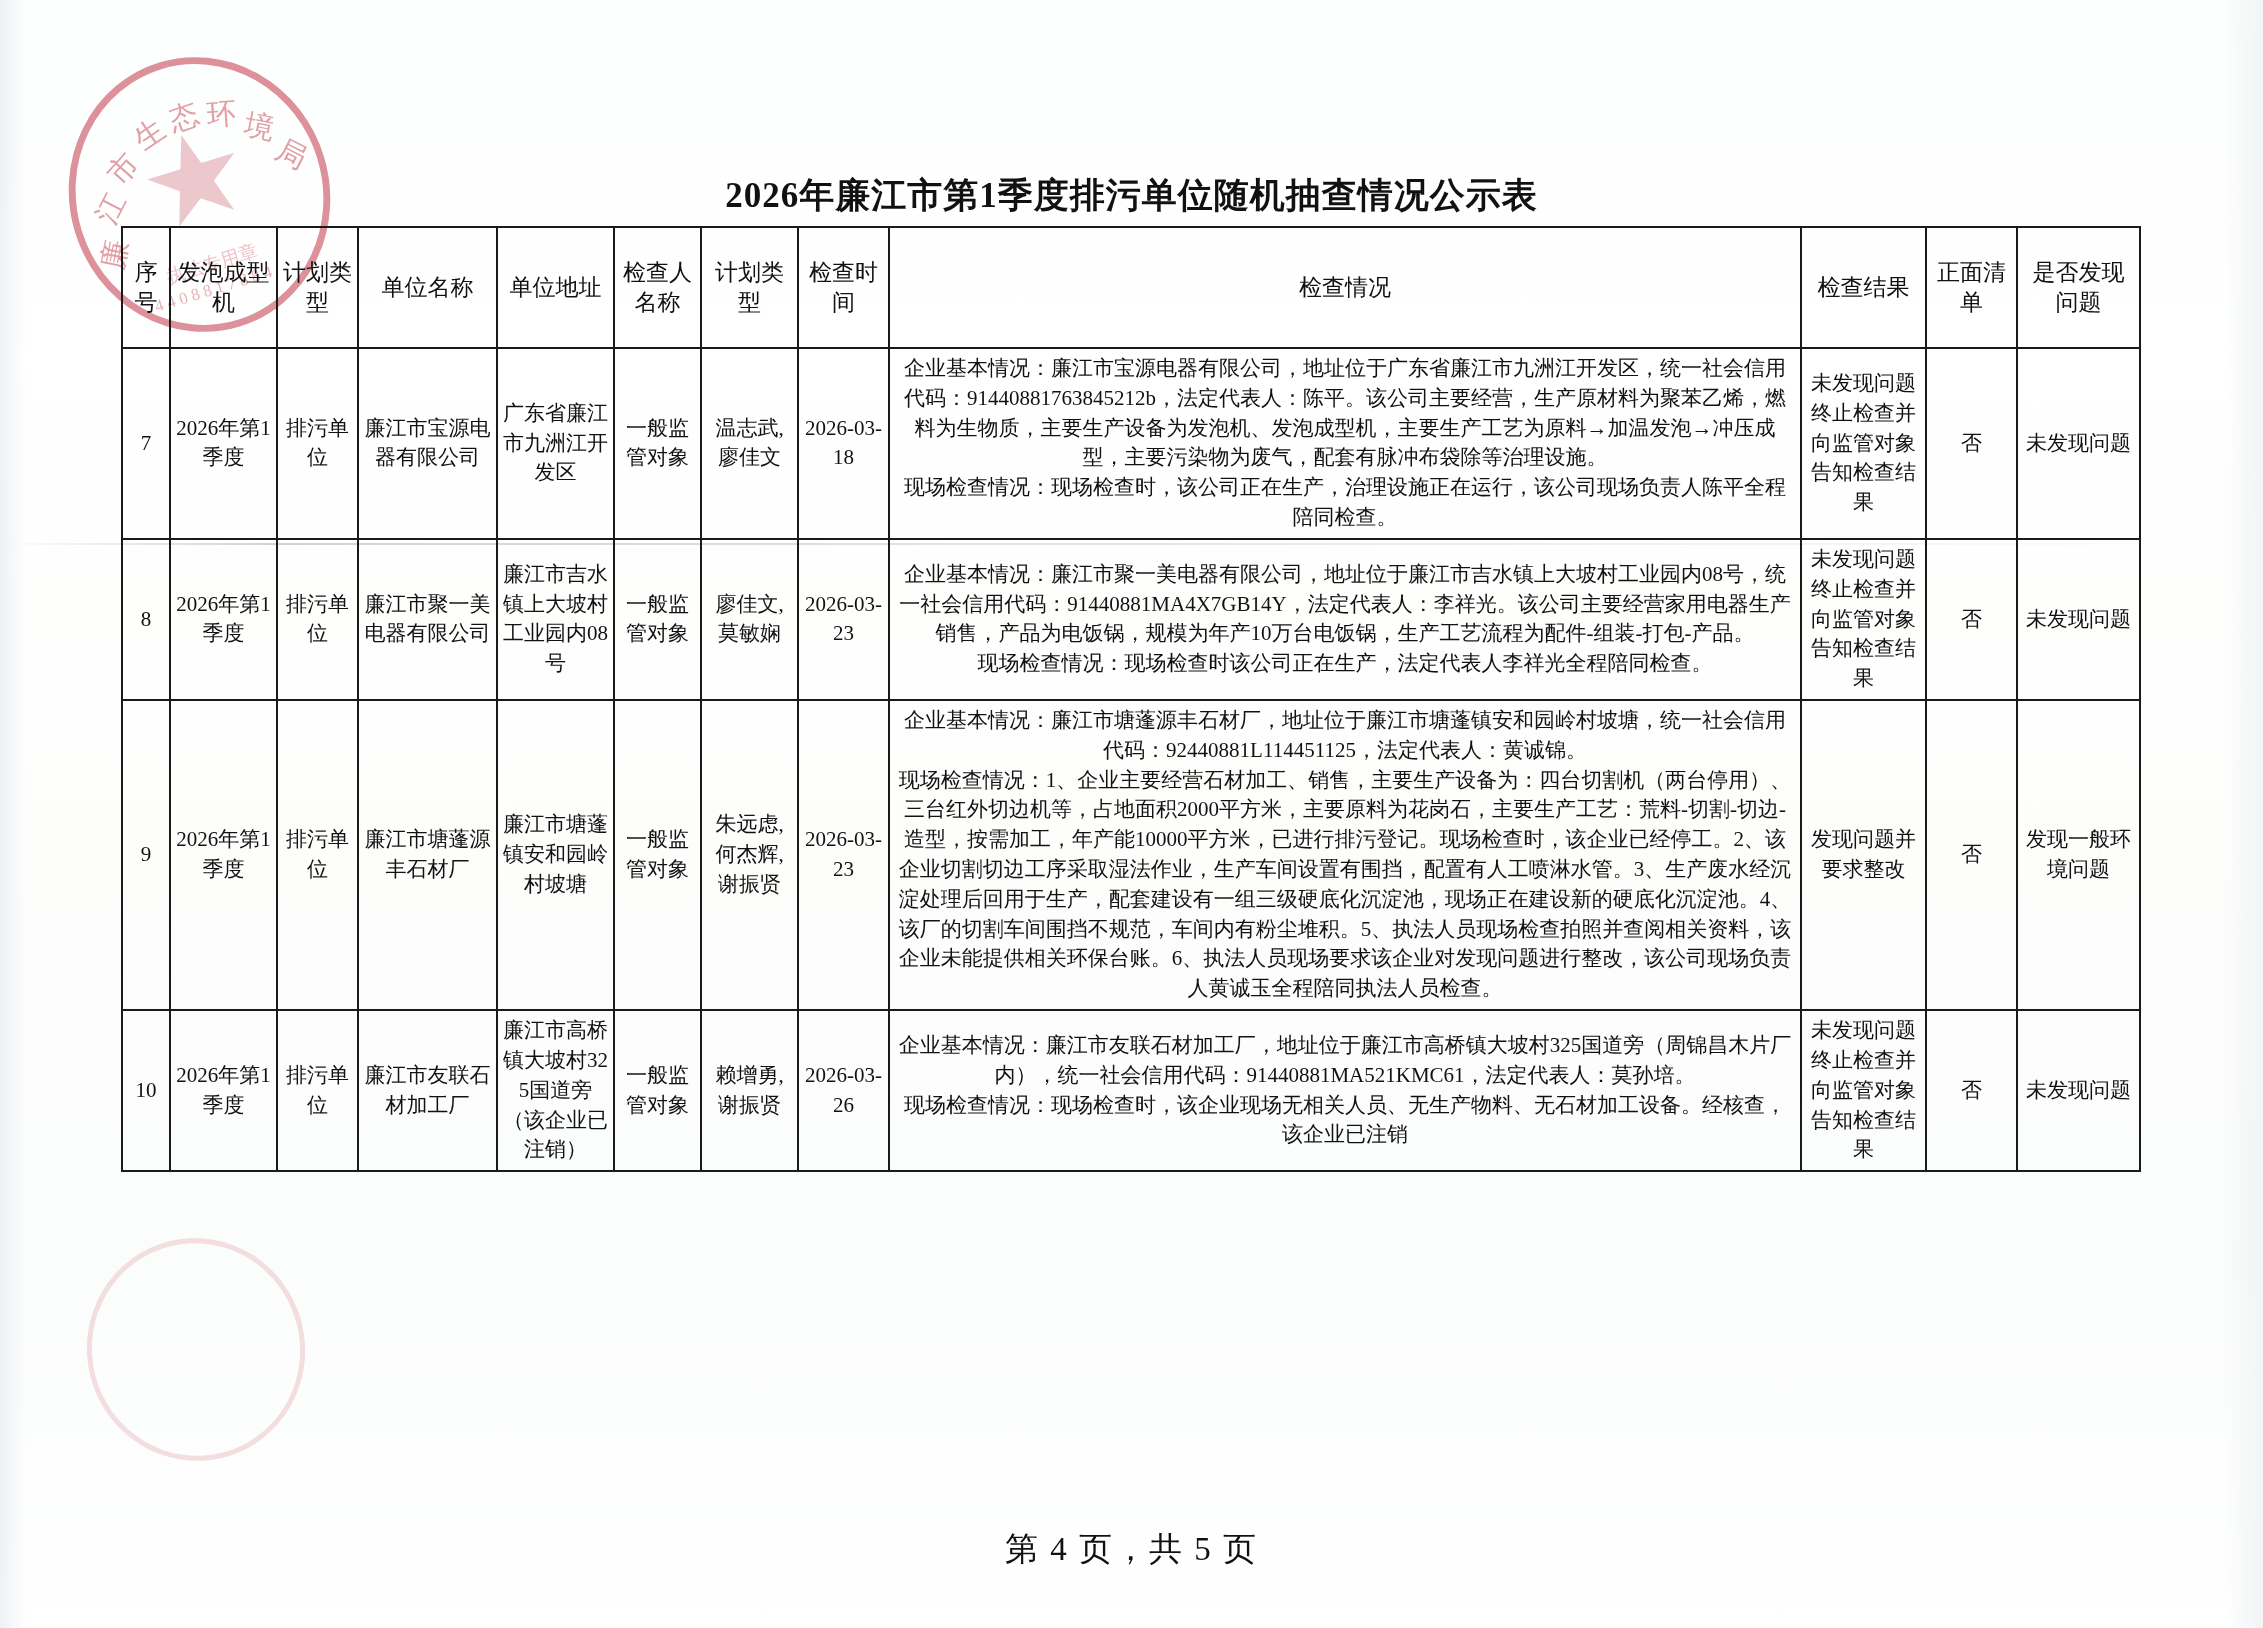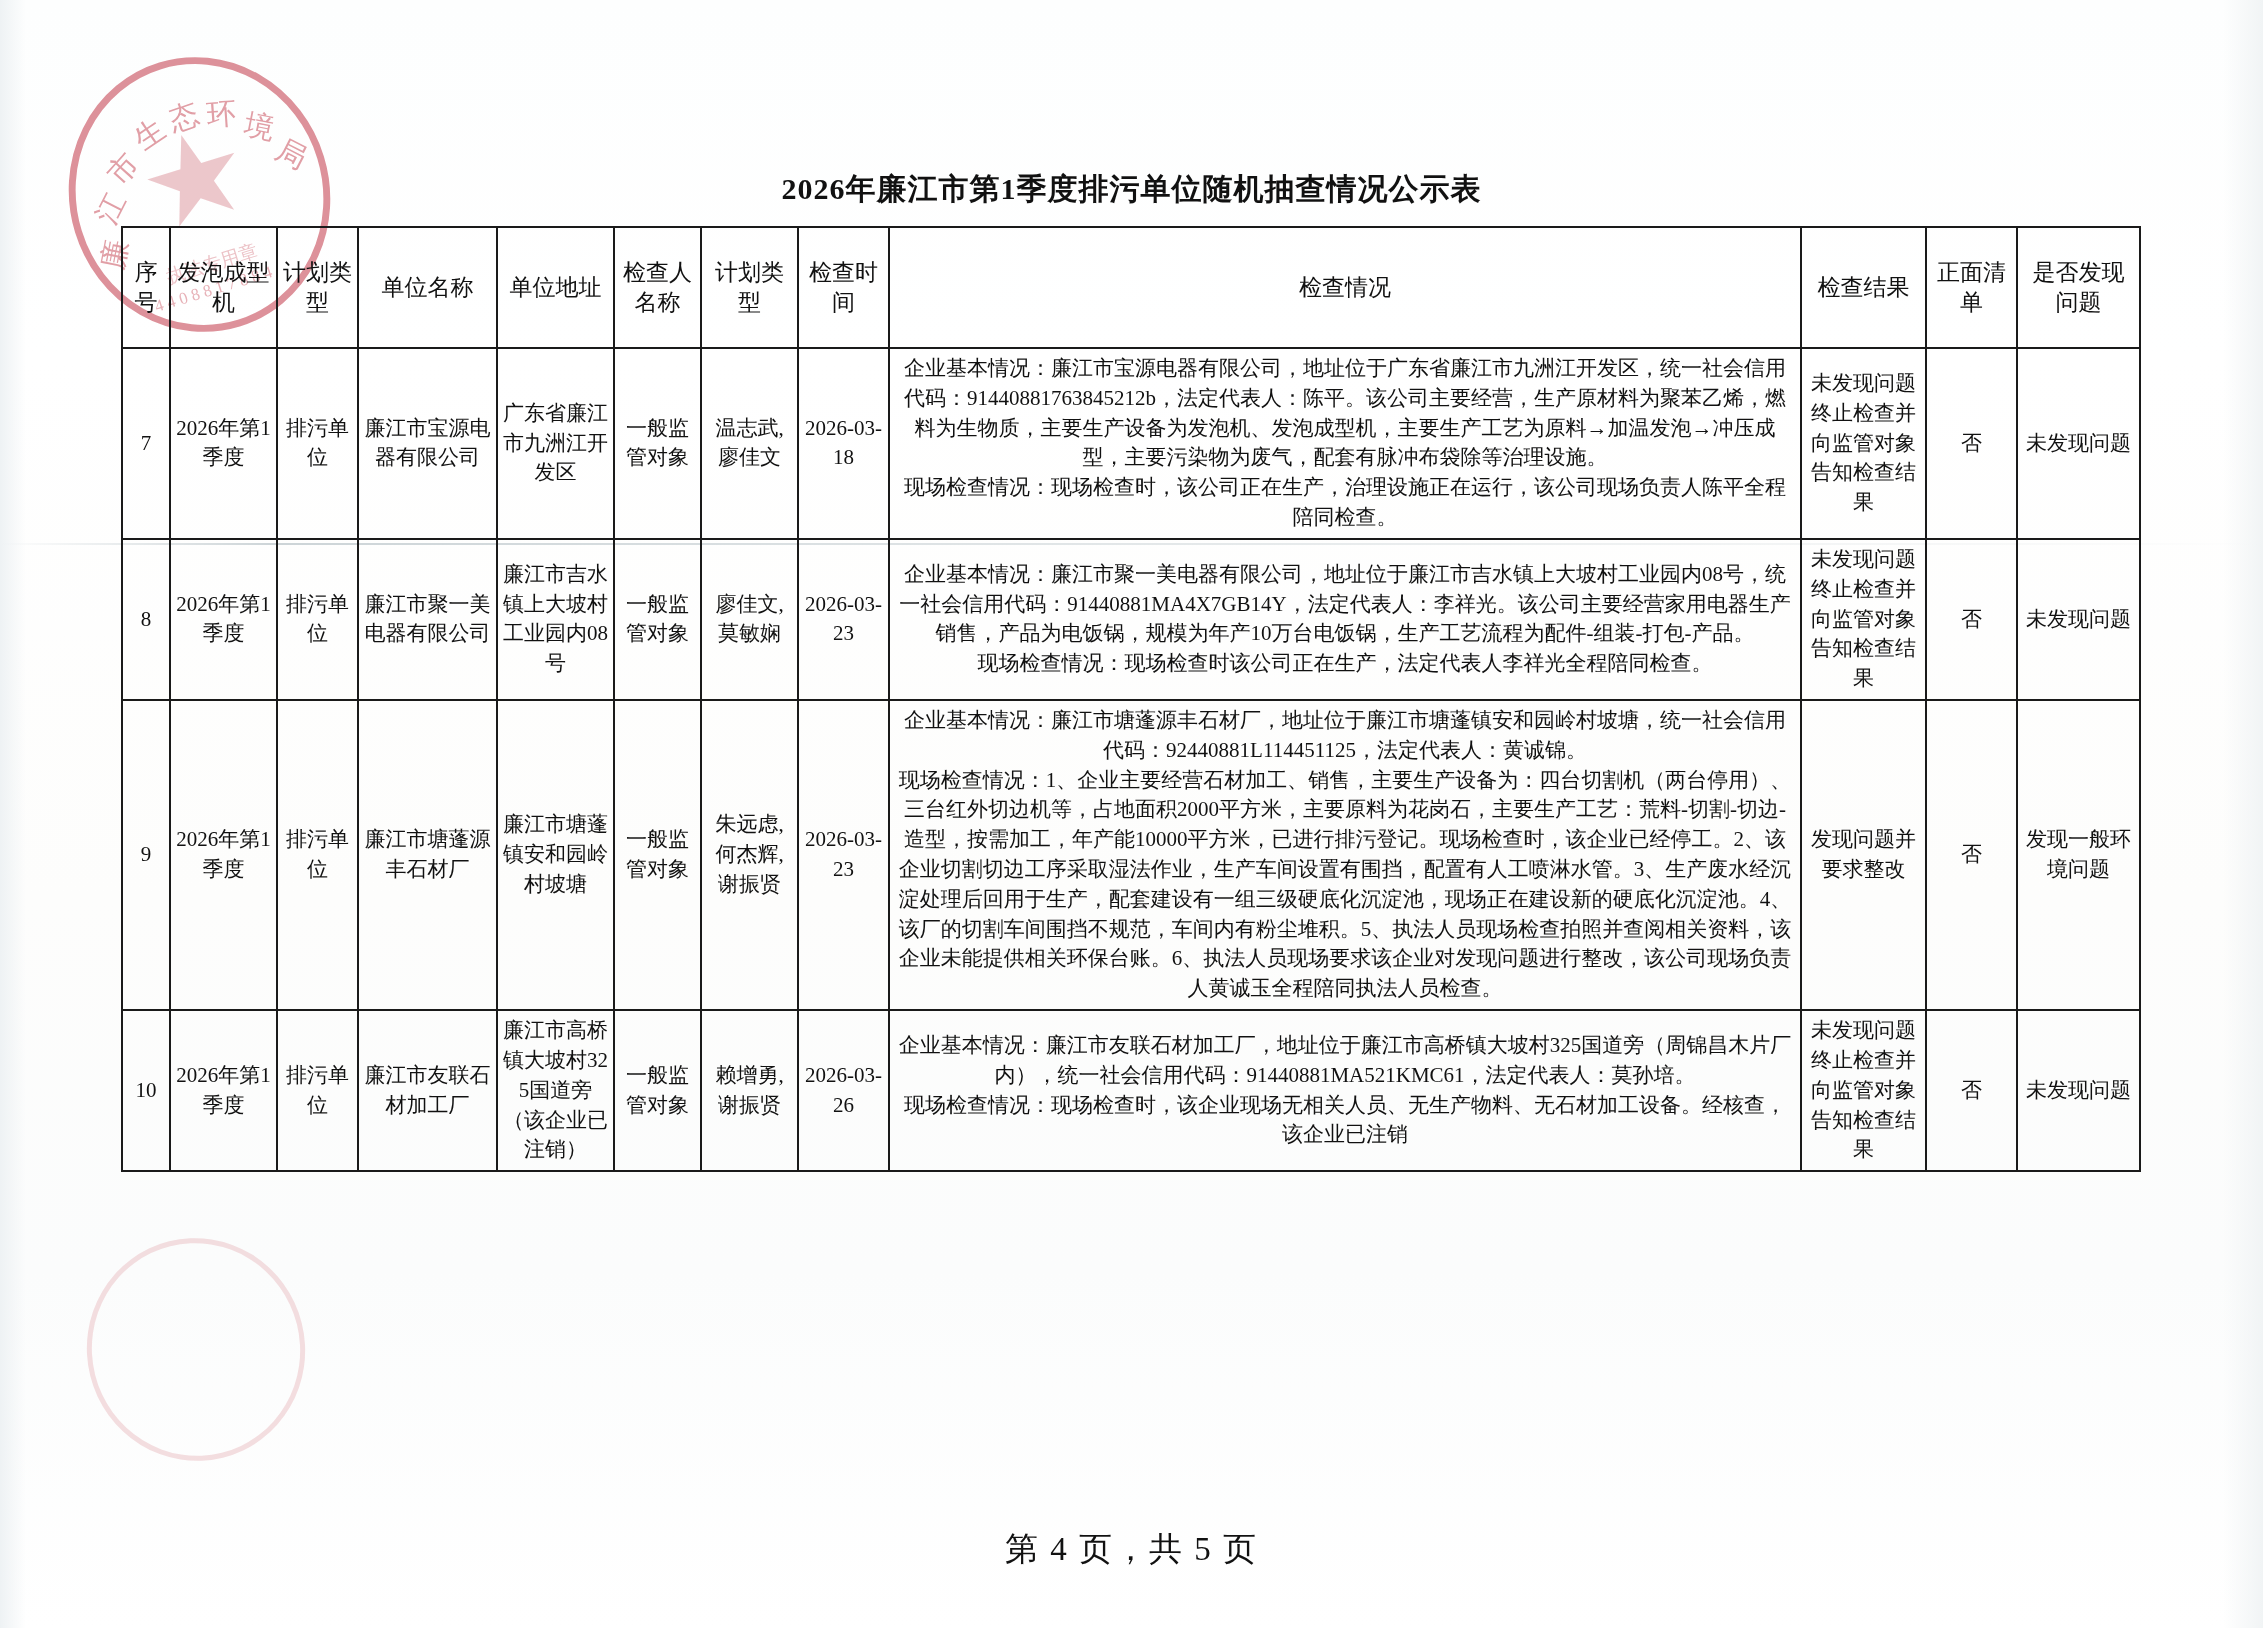--- a/index.html
+++ b/index.html
@@ -43,21 +43,21 @@
     pointer-events:none;
   }
   .seal svg{display:block;}
 
   
   .doc-title{
     position:absolute;
     left:0; right:0;
     top:149px;
     text-align:center;
-    font-size:30px;
+    font-size:35px;
     font-weight:bold;
     letter-spacing:1px;
     font-family:"Liberation Serif","DejaVu Serif",serif;
   }
 
   
   .table-wrap{
     position:absolute;
     left:121px;
     top:226px;

